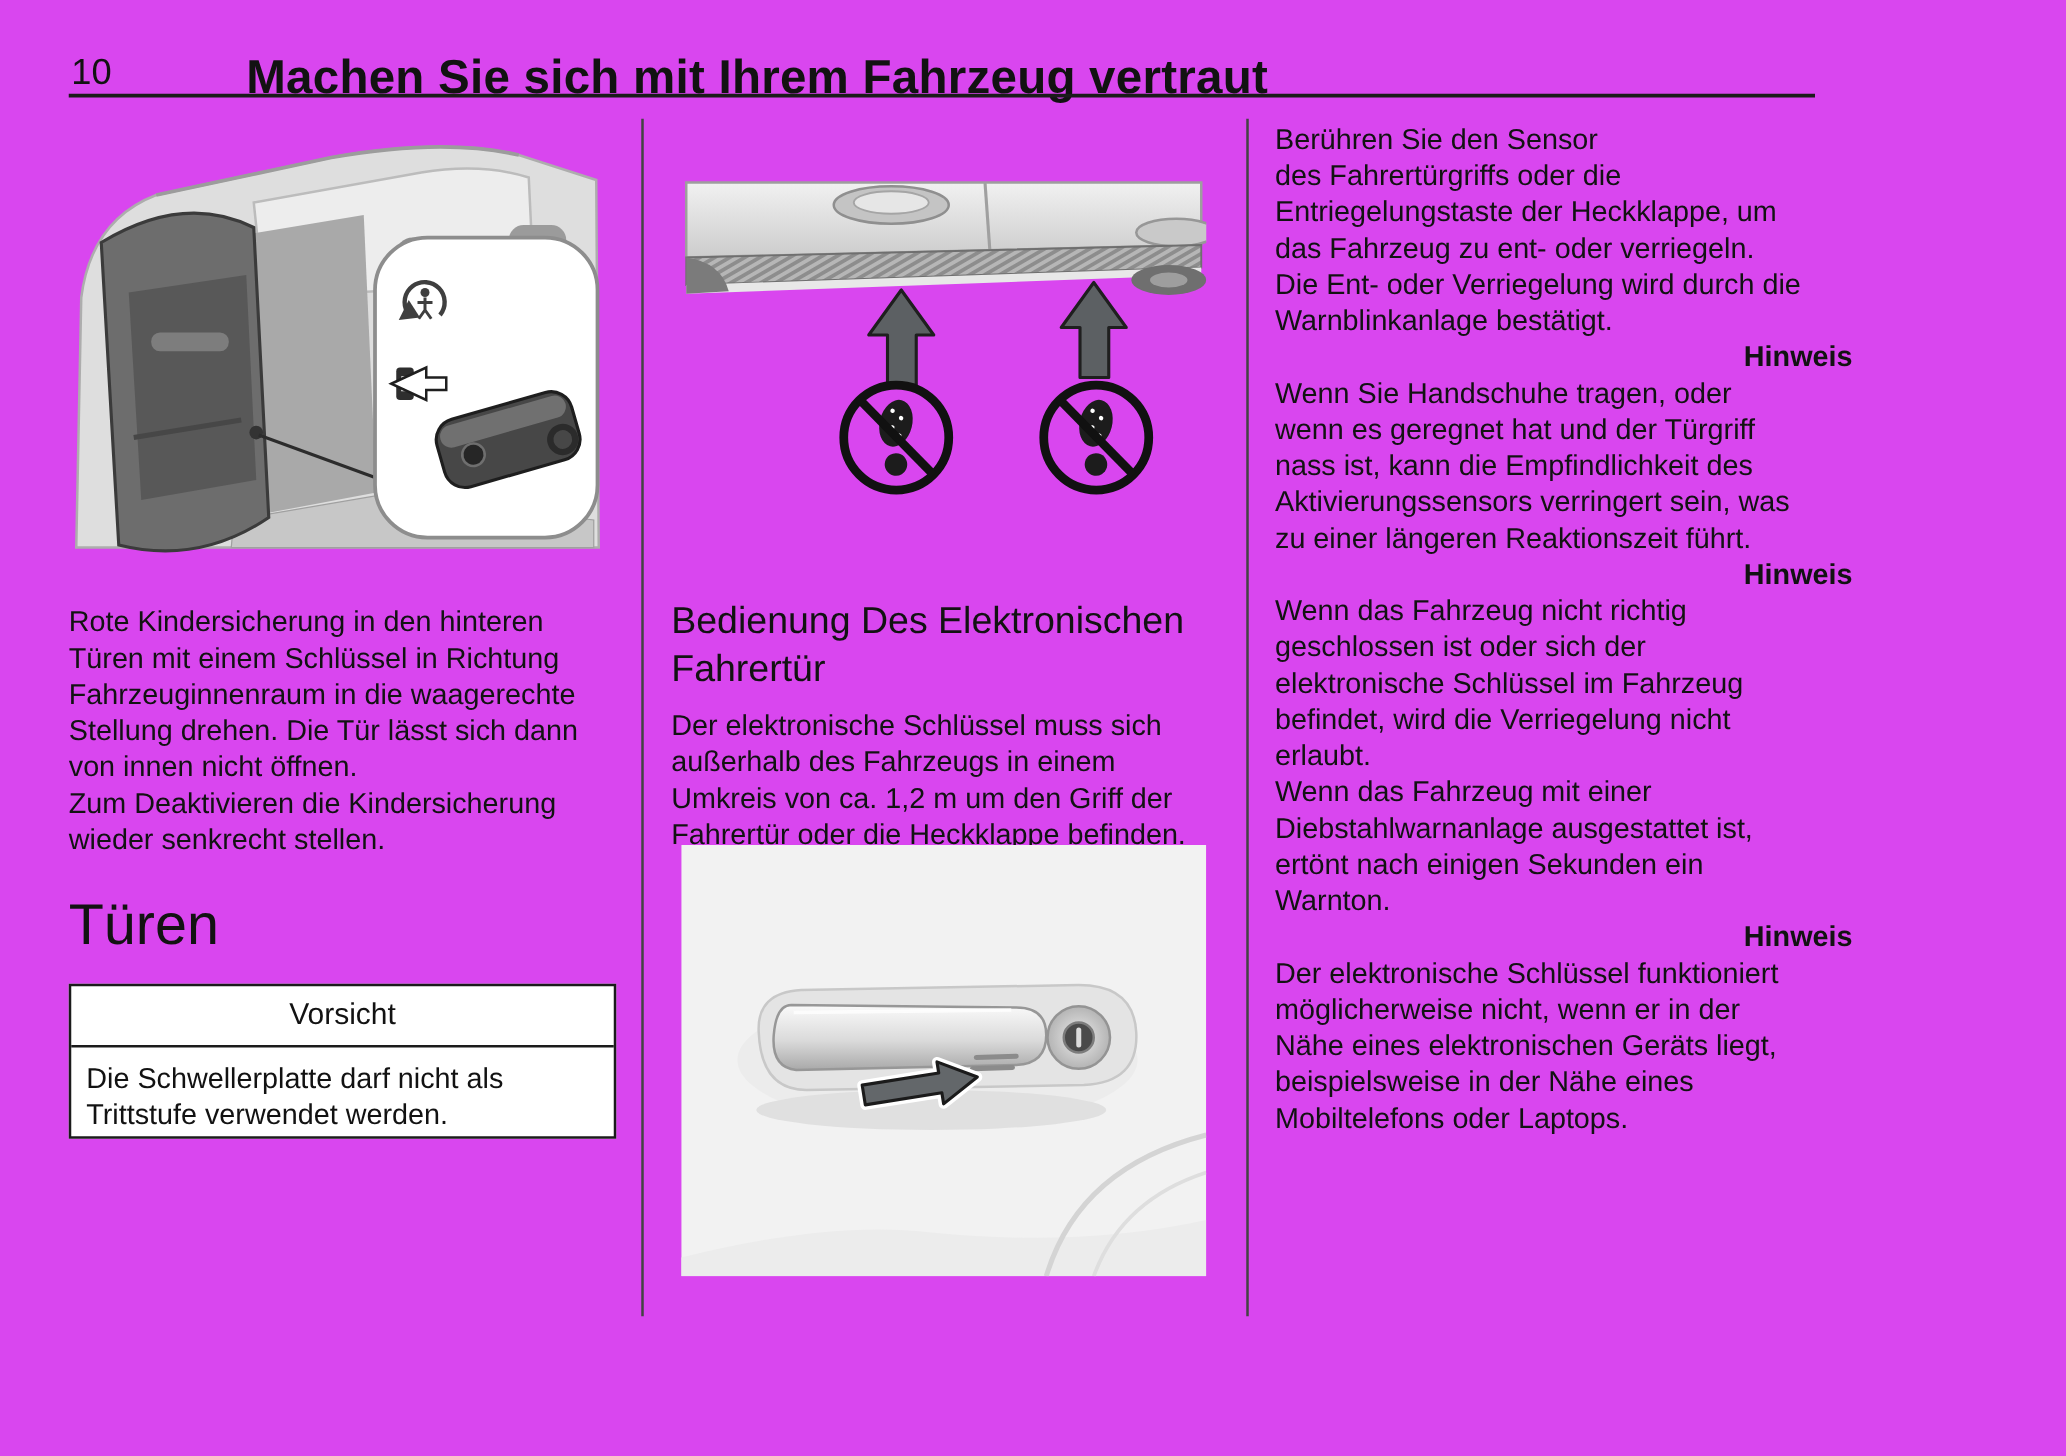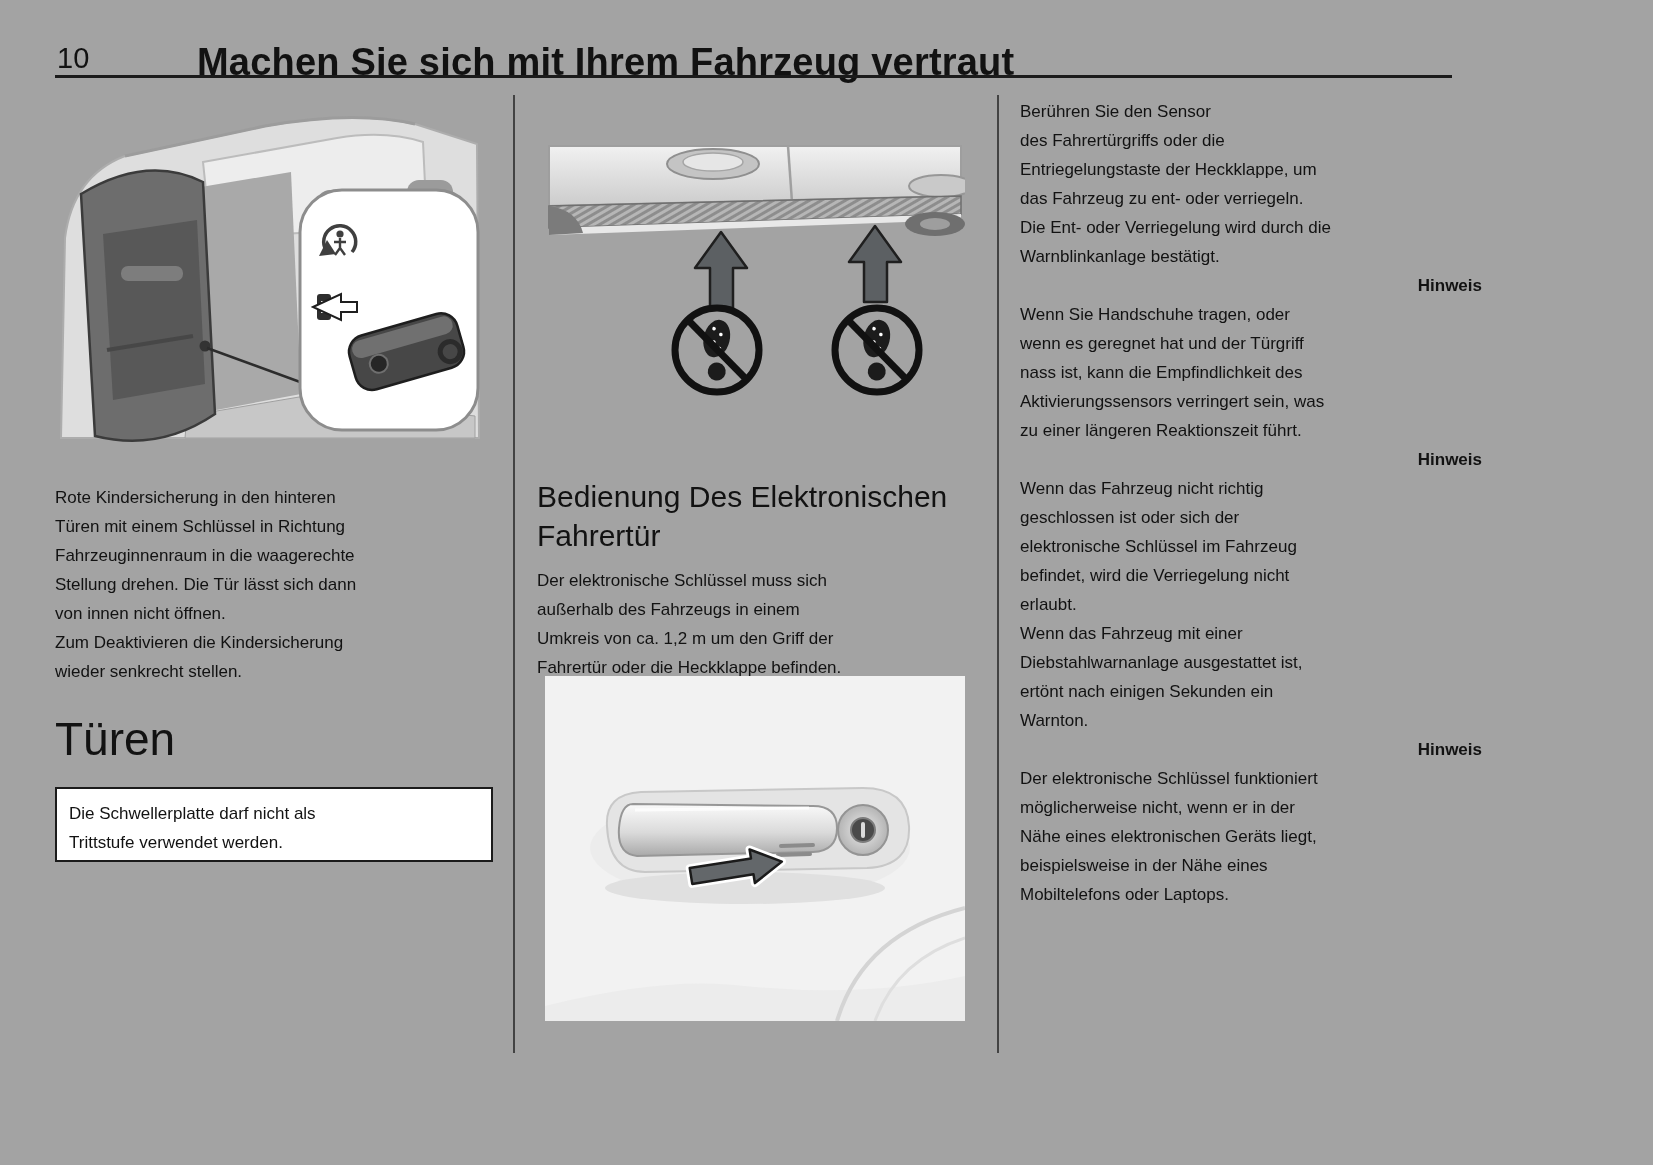--- a/index.html
+++ b/index.html
@@ -1,27 +1,27 @@
 <!DOCTYPE html>
 <html><head>
 <meta charset="utf-8">
 <style>
   * { margin:0; padding:0; box-sizing:border-box; }
   html,body { background:#ffffff; }
   .page {
-    position:relative; width:1653px; height:1165px; background:#a3a3a3;
+    position:relative; width:1653px; height:1165px; background:#d946ef;
     font-family:"Liberation Sans", sans-serif; color:#121212; overflow:hidden;
   }
   .pagenum { position:absolute; left:57px; top:42px; font-size:29px; font-weight:400; }
   .htitle  { position:absolute; left:197px; top:41px; font-size:38px; font-weight:700; letter-spacing:.2px; }
   .header-rule { position:absolute; left:55px; top:75px; width:1397px; height:3px; background:#1b1b1b; }
   .vrule { position:absolute; top:95px; height:958px; width:2px; background:#434343; }
   .v1 { left:513px; } .v2 { left:997px; }
 
-  .body { font-size:17px; line-height:29px; white-space:pre-line; }
+  .body { font-size:23px; line-height:29px; white-space:pre-line; }
   .bold { font-weight:700;text-align:right; }
 
   .abs { position:absolute; }
   .fig  { position:absolute; }
   .fig svg { display:block; }
 
   .fig1 { left:55px;  top:98px;  width:428px; height:364px; }
   .tb-col1 { left:55px; top:483px; width:452px; }
   .h-tueren { position:absolute; left:55px; top:712px; font-size:46px; font-weight:400; }
 
@@ -102,20 +102,21 @@
 Fahrzeuginnenraum in die waagerechte
 Stellung drehen. Die Tür lässt sich dann
 von innen nicht öffnen.</p>
     <p class="body">Zum Deaktivieren die Kindersicherung
 wieder senkrecht stellen.</p>
   </div>
 
   <h2 class="h-tueren">Türen</h2>
 
   <div class="caution">
+    <div class="caution-title">Vorsicht</div>
     <div class="caution-body body">Die Schwellerplatte darf nicht als
 Trittstufe verwendet werden.</div>
   </div>
 
   <figure class="fig fig2" aria-label="no-step-on-sill-illustration">
     <svg viewBox="0 0 420 262" width="420" height="262">
       <defs>
         <linearGradient id="sillg" x1="0" y1="0" x2="0" y2="1">
           <stop offset="0" stop-color="#f1f1f1"></stop>
             <stop offset="1" stop-color="#cccccc"></stop>

